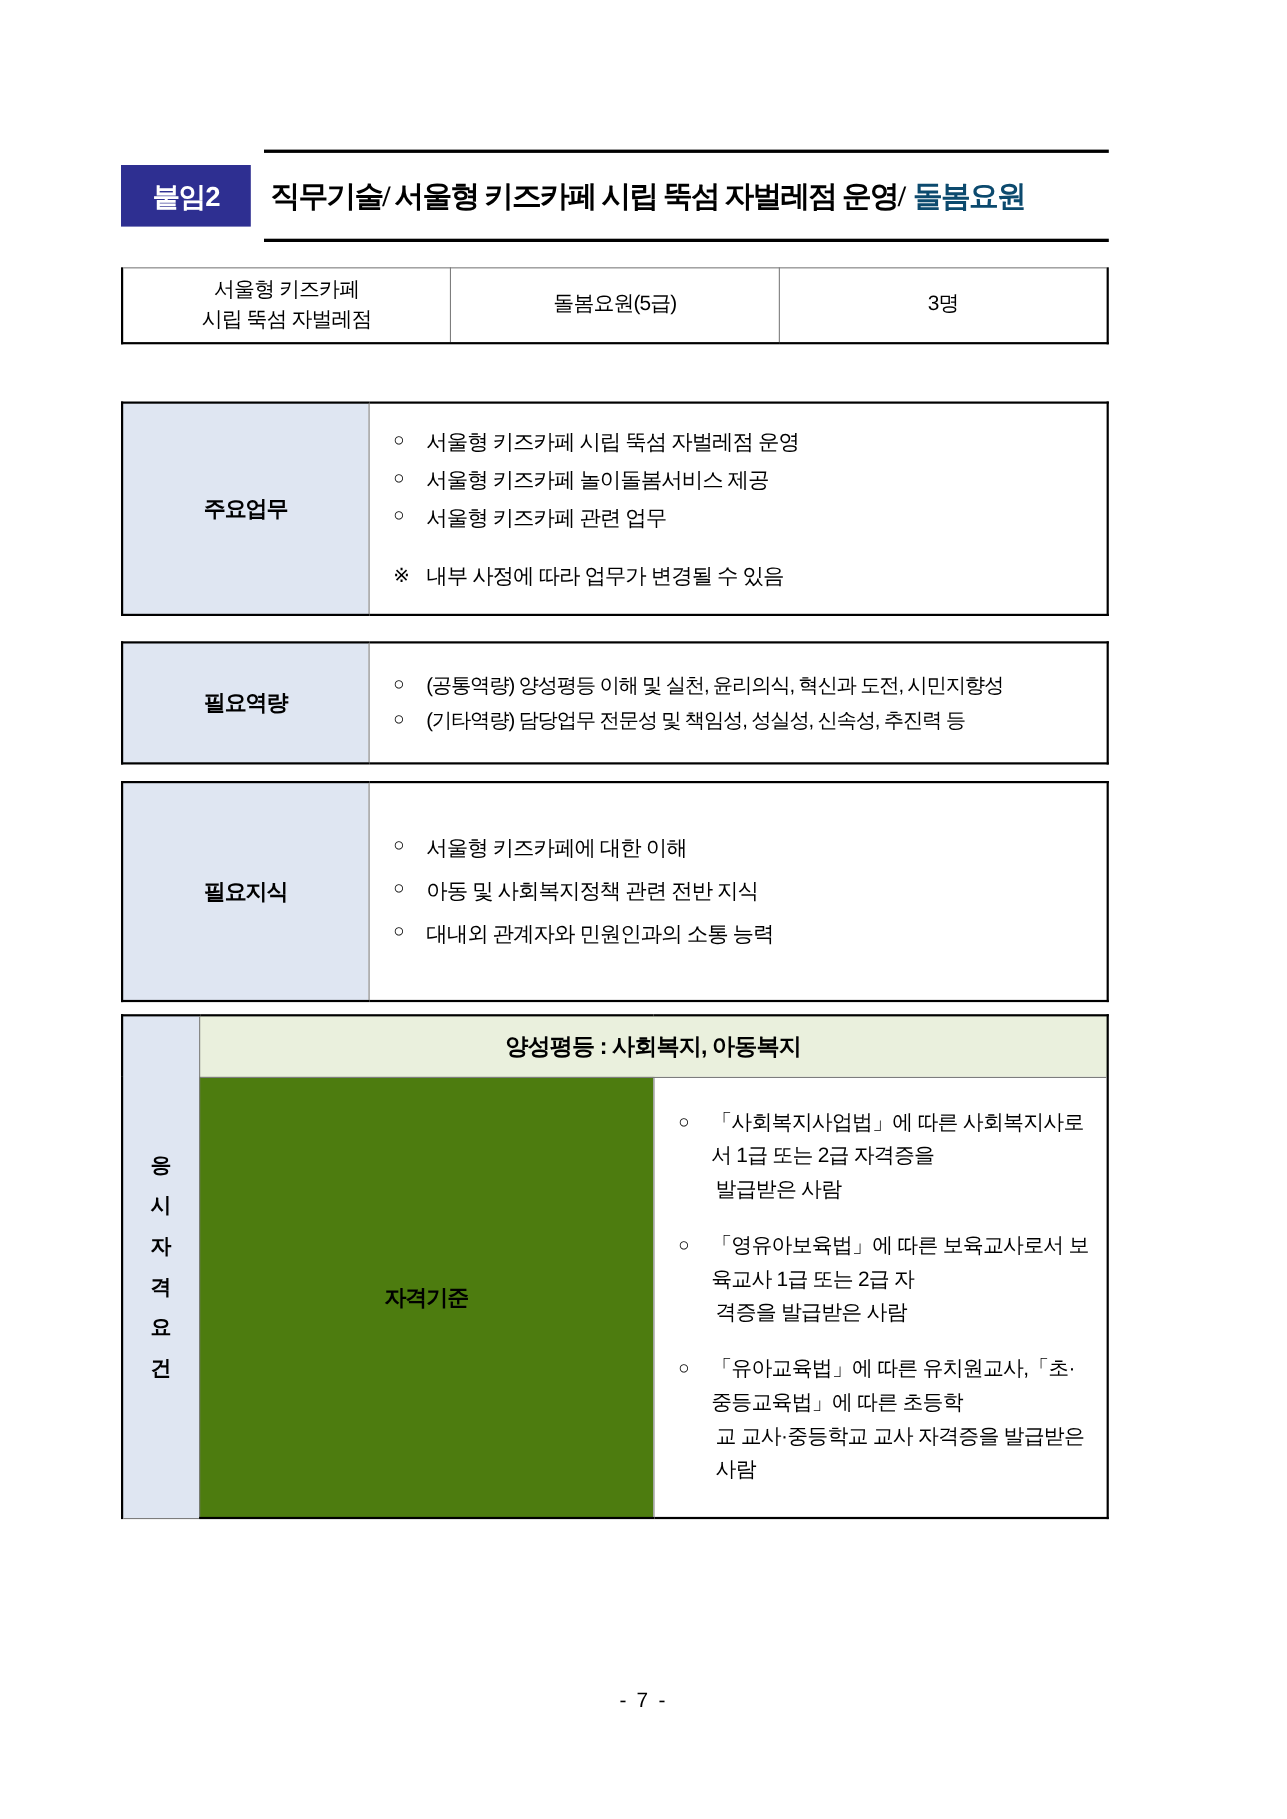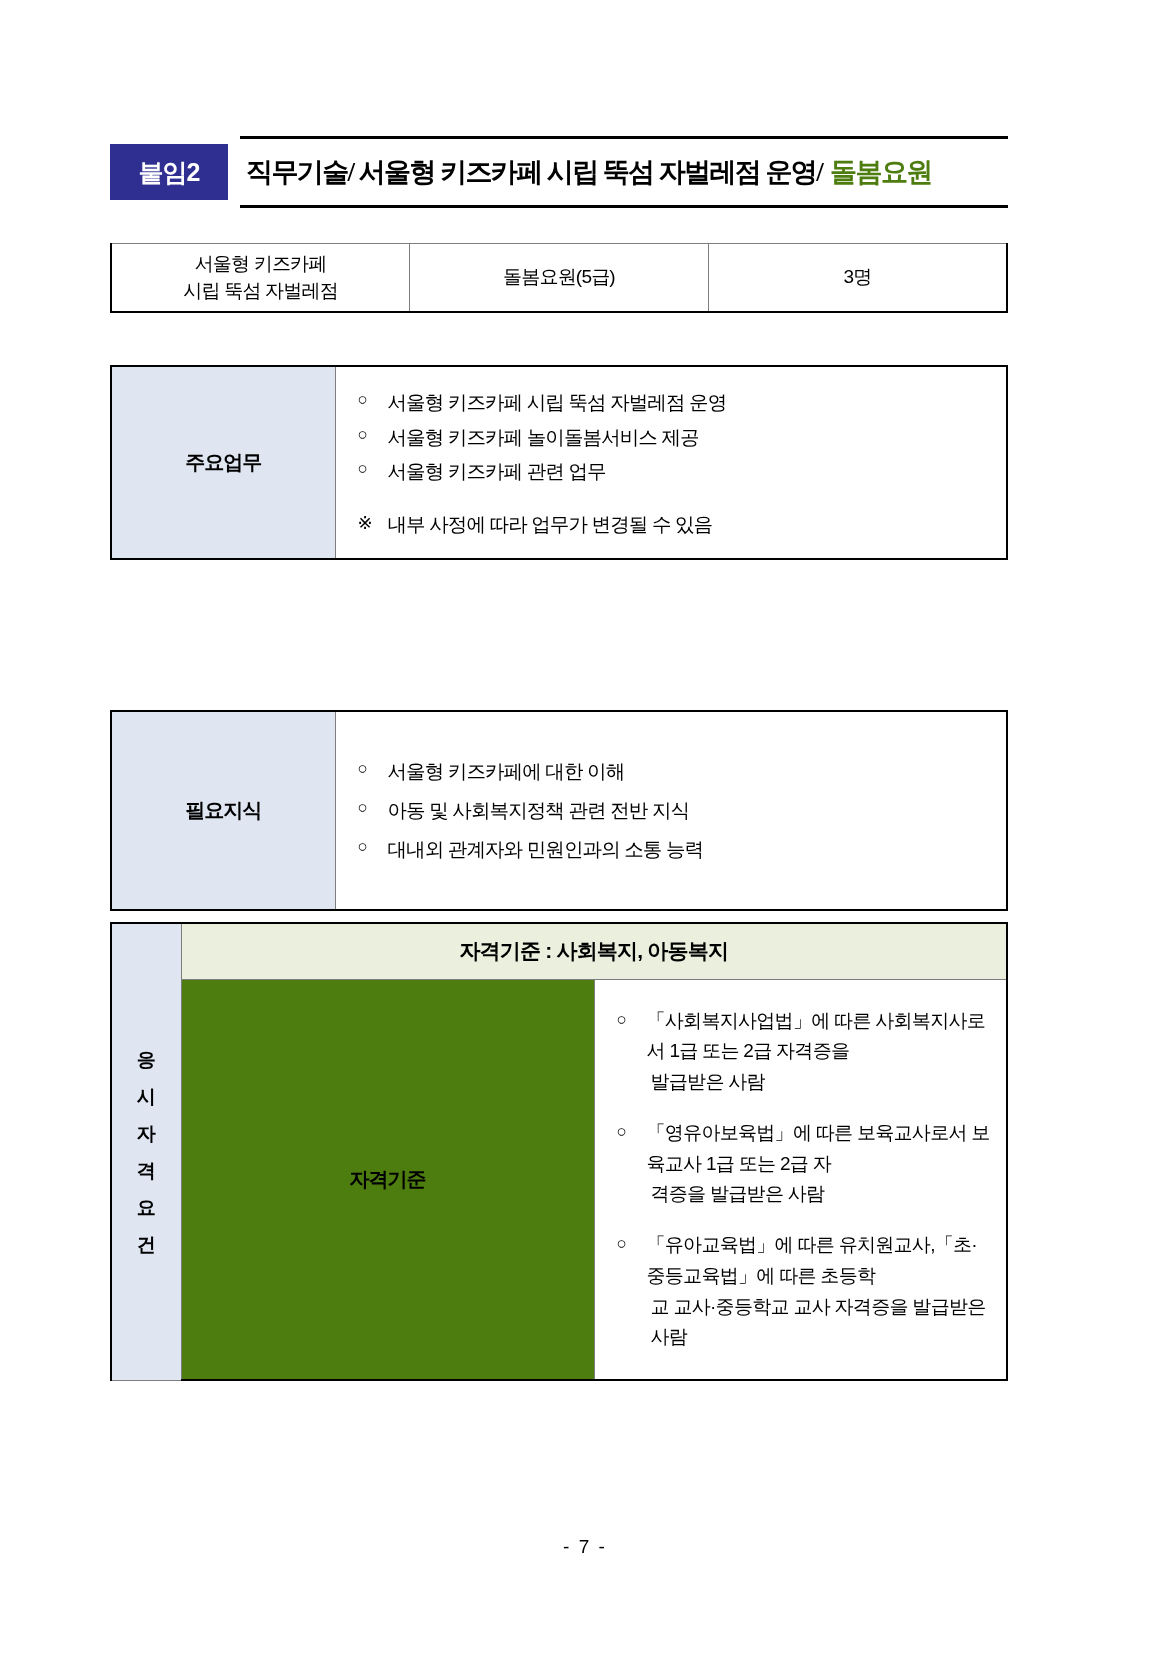--- a/index.html
+++ b/index.html
@@ -22,21 +22,21 @@
     box-sizing: border-box;
     overflow: hidden;
   }
 
   
   .doc-header {
     position: absolute;
     left: 110px;
     top: 136px;
     width: 898px;
-    height: 72px;
+    height: 84px;
     display: flex;
     align-items: stretch;
   }
   .attach-badge {
     flex: 0 0 118px;
     background: #2e2f91;
     color: #ffffff;
     font-size: 25px;
     font-weight: bold;
     letter-spacing: -1px;
@@ -60,21 +60,21 @@
   .title-main {
     font-size: 27px;
     font-weight: bold;
     letter-spacing: -1.6px;
     white-space: nowrap;
   }
   .title-accent {
     font-size: 27px;
     font-weight: bold;
     letter-spacing: -1.6px;
-    color: #4d7c0f;
+    color: #0c4a6e;
     margin-left: 8px;
     white-space: nowrap;
   }
 
   
   .tbl {
     position: absolute;
     left: 110px;
     width: 898px;
     border-collapse: collapse;
@@ -273,20 +273,39 @@
         <div class="spacer"></div>
         <div class="note">
           <span class="mk">※</span>
           <span>내부 사정에 따라 업무가 변경될 수 있음</span>
         </div>
       </td>
     </tr>
   </tbody>
     </table>
 
+  <table class="tbl" id="comp-table">
+    <tbody>
+        <tr>
+      <td class="sec-label outer-top outer-bot outer-left">필요역량</td>
+      <td class="sec-body outer-top outer-bot outer-right">
+        <ul class="bullet-list">
+          <li>
+            <span class="mk">○</span>
+            <span>(공통역량) 양성평등 이해 및 실천, 윤리의식, 혁신과 도전, 시민지향성</span>
+          </li>
+          <li>
+            <span class="mk">○</span>
+            <span>(기타역량) 담당업무 전문성 및 책임성, 성실성, 신속성, 추진력 등</span>
+          </li>
+        </ul>
+      </td>
+    </tr>
+  </tbody>
+    </table>
 
   <table class="tbl" id="know-table">
     <tbody>
         <tr>
       <td class="sec-label outer-top outer-bot outer-left">필요지식</td>
       <td class="sec-body outer-top outer-bot outer-right">
         <ul class="bullet-list">
           <li>
             <span class="mk">○</span>
             <span>서울형 키즈카페에 대한 이해</span>
@@ -309,21 +328,21 @@
     <tbody>
         <tr>
       <td class="vert-label outer-top outer-left" rowspan="2">
         <span>응</span>
         <span>시</span>
         <span>자</span>
         <span>격</span>
         <span>요</span>
         <span>건</span>
       </td>
-      <td class="field-head outer-top outer-right" colspan="2">자격기준 : 사회복지, 아동복지</td>
+      <td class="field-head outer-top outer-right" colspan="2">양성평등 : 사회복지, 아동복지</td>
     </tr>
     <tr>
       <td class="crit-label outer-bot">자격기준</td>
       <td class="crit-body outer-bot outer-right">
         <ul class="crit-list">
           <li>
             <span class="mk">○</span>
             <span>「사회복지사업법」에 따른 사회복지사로서 1급 또는 2급 자격증을</span>
             <span class="l2">발급받은 사람</span>
           </li>

